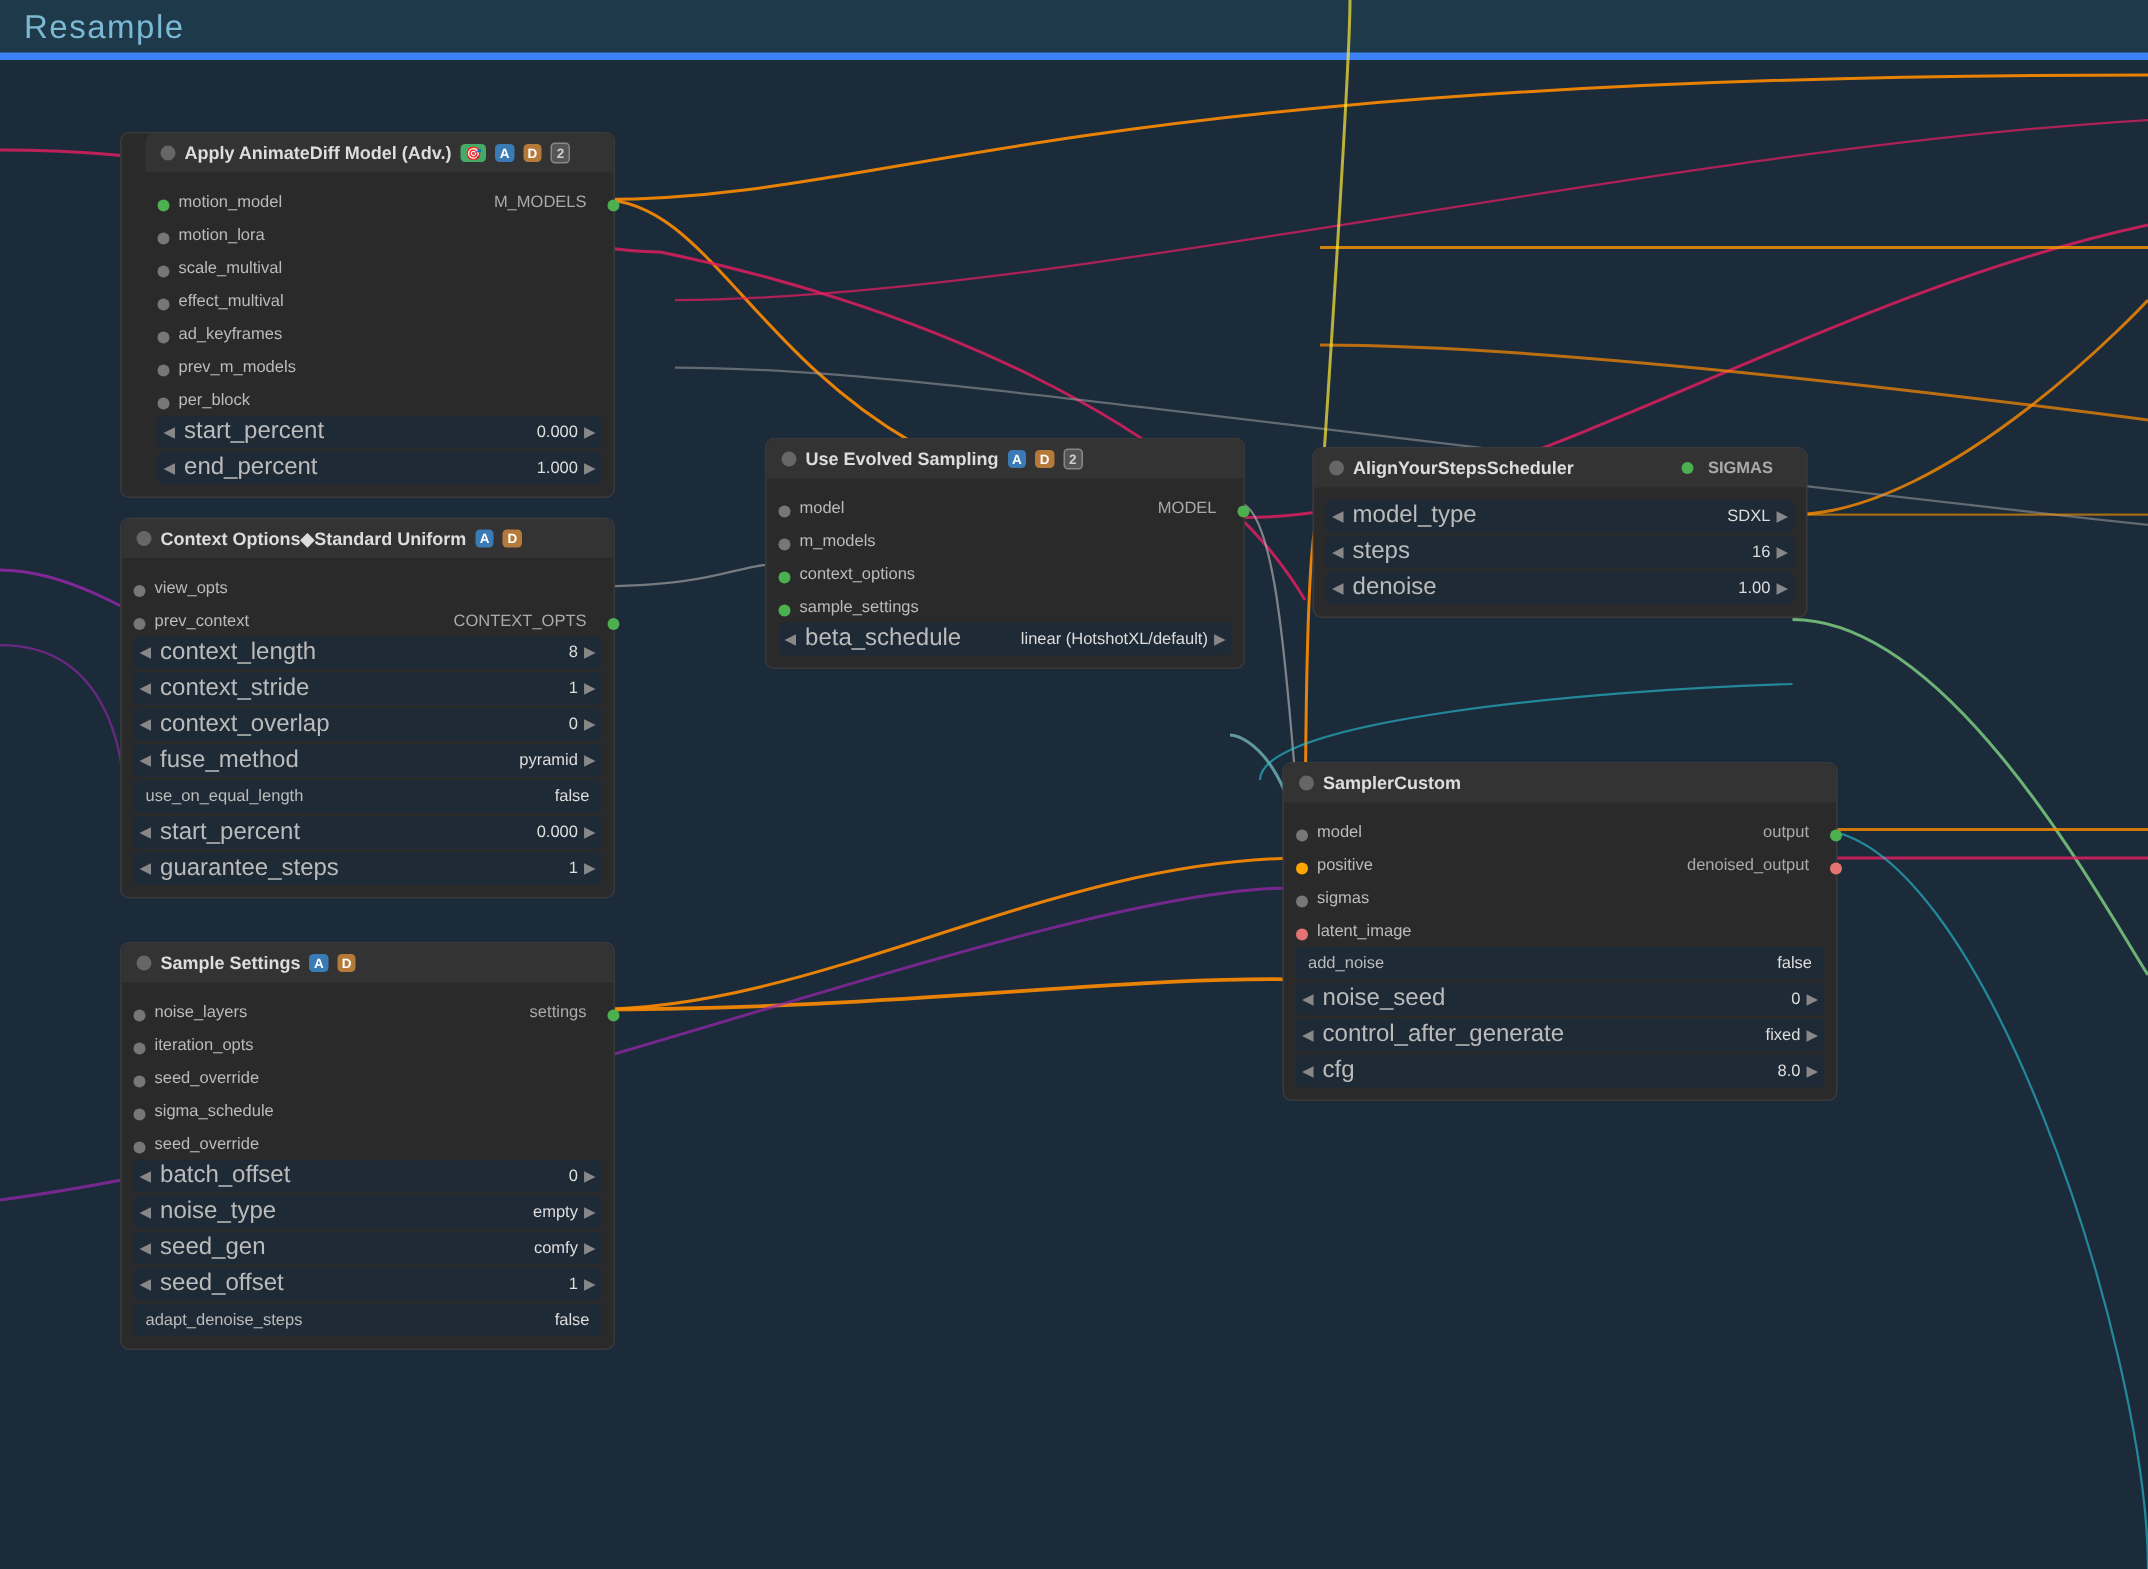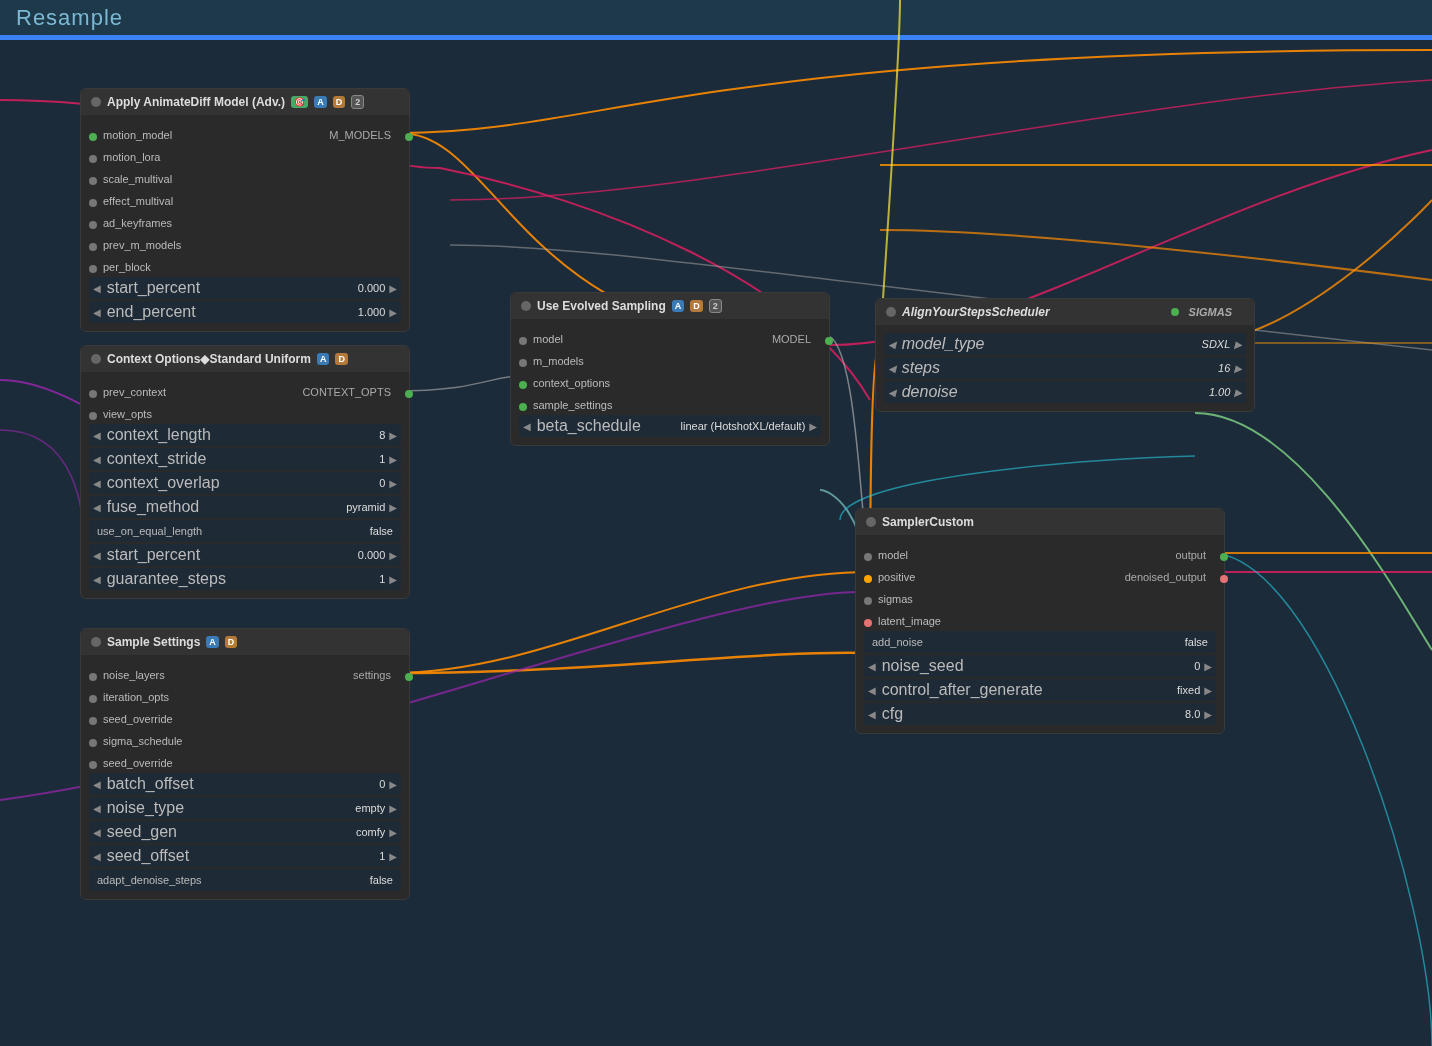--- a/index.html
+++ b/index.html
@@ -228,21 +228,21 @@
 
   <path d="M 860 592 C 700 592, 300 760, 0 800" stroke="#9c27b0" stroke-width="2" fill="none" opacity="0.7"></path>
 
   <path d="M 1210 553 C 1320 553, 1432 900, 1432 1046" stroke="#26c6da" stroke-width="1.5" fill="none" opacity="0.6"></path>
 
   <path d="M 900 0 C 900 50, 880 343, 880 343" stroke="#ffeb3b" stroke-width="2" fill="none" opacity="0.7"></path>
 
   <path d="M 880 343 C 900 343, 1200 343, 1432 343" stroke="#ff9800" stroke-width="1.5" fill="none" opacity="0.6"></path>
 </svg>
 
-<div class="node" style="top: 88px; left: 80px; width: 330px;">
+<div class="node" style="top: 88px; left: 80px; width: 330px; padding-left: 16px;">
   <div class="node-header">
     <div class="node-status-dot"></div>
     <span>Apply AnimateDiff Model (Adv.)</span>
     <span class="header-badge">🎯</span>
     <span class="header-badge blue">A</span>
     <span class="header-badge orange">D</span>
     <span class="header-badge num">2</span>
   </div>
   <div class="node-body">
     <div class="port-row">
@@ -293,27 +293,27 @@
 <div class="node" style="top: 345px; left: 80px; width: 330px;">
   <div class="node-header">
     <div class="node-status-dot"></div>
     <span>Context Options◆Standard Uniform</span>
     <span class="header-badge blue">A</span>
     <span class="header-badge orange">D</span>
   </div>
   <div class="node-body">
     <div class="port-row">
       <div class="port-dot"></div>
+      <span class="port-label">view_opts</span>
+    </div>
+    <div class="port-row">
+      <div class="port-dot"></div>
       <span class="port-label">prev_context</span>
       <span class="port-right-label">CONTEXT_OPTS</span>
       <div class="port-dot green right"></div>
-    </div>
-    <div class="port-row">
-      <div class="port-dot"></div>
-      <span class="port-label">view_opts</span>
     </div>
     <div class="input-row">
       <span class="arrow-left">◀</span>
       <span class="input-label">context_length</span>
       <span class="input-value">8</span>
       <span class="arrow-right">▶</span>
     </div>
     <div class="input-row">
       <span class="arrow-left">◀</span>
       <span class="input-label">context_stride</span>
@@ -441,21 +441,21 @@
       <span class="input-value">1</span>
       <span class="arrow-right">▶</span>
     </div>
     <div class="dropdown-row">
       <span class="dropdown-label">adapt_denoise_steps</span>
       <span class="dropdown-value">false</span>
     </div>
   </div>
 </div>
 
-<div class="node" style="top: 298px; left: 875px; width: 380px; font-style: italic;">
+<div class="node" style="top: 298px; left: 875px; width: 330px;">
   <div class="node-header">
     <div class="node-status-dot"></div>
     <span>AlignYourStepsScheduler</span>
     <div class="port-dot green right" style="position:relative; right: auto; margin-left: auto; margin-right: 4px;"></div>
     <span style="font-size:11px; color:#aaa; margin-right: 12px;">SIGMAS</span>
   </div>
   <div class="node-body">
     <div class="input-row">
       <span class="arrow-left">◀</span>
       <span class="input-label">model_type</span>

